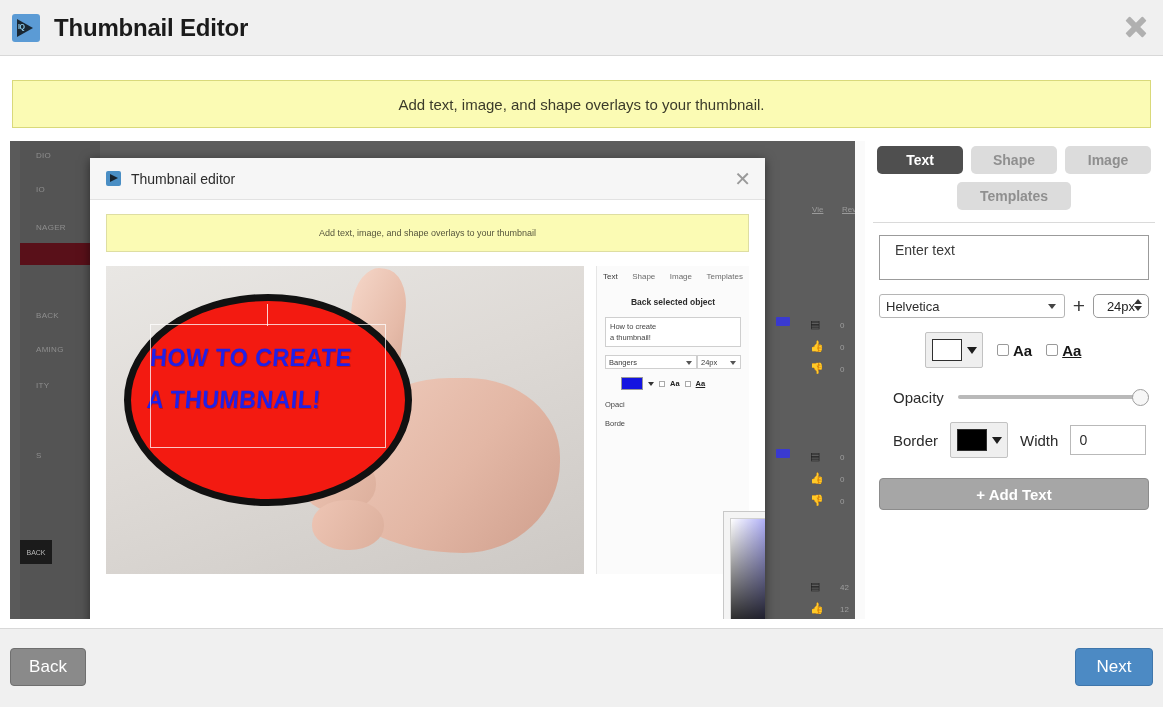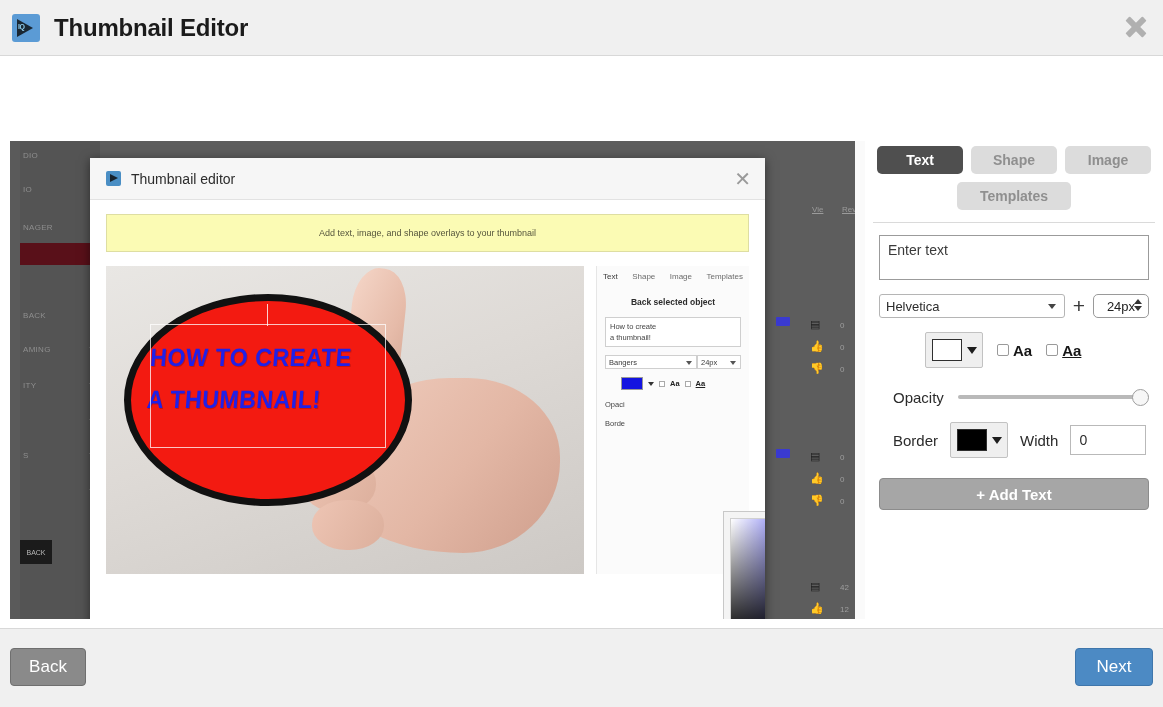--- a/index.html
+++ b/index.html
@@ -81,21 +81,21 @@
     overflow: hidden;
   }
   
   .bg-sidebar {
     position: absolute; left: 10px; top: 0;
     width: 80px; height: 478px;
     background: #545454;
     filter: blur(0.4px);
   }
   .bg-side-item {
-    position: absolute; left: 3px;
+    position: absolute; left: 16px;
     font-size: 8px; color: #8e8e8e; letter-spacing: .3px;
     white-space: nowrap;
   }
   .bg-side-item .chev {
     position: absolute; left: 66px; top: 2px;
     width: 0; height: 0;
     border-left: 4px solid transparent;
     border-right: 4px solid transparent;
     border-top: 4px solid #8a8a8a;
   }
@@ -345,21 +345,21 @@
   .tabs-row2 { display: flex; justify-content: center; margin-top: 8px; }
   .tab-wide { width: 114px; }
   .panel-sep {
     margin: 12px 0 0 0; height: 1px; background: #dadada;
   }
   .textarea {
     margin: 12px 6px 0 6px;
     height: 45px;
     border: 1px solid #9b9b9b; background: #fff;
     font-size: 14px; color: #3a3a3a;
-    padding: 6px 8px;
+    padding: 6px 15px;
     position: relative;
   }
   .fontrow {
     display: flex; align-items: center; margin: 14px 6px 0 6px; gap: 8px; justify-content: center;
   }
   .font-select {
     flex: 1; height: 24px;
     border: 1px solid #b5b5b5; border-radius: 3px;
     background: #fff; font-size: 13px; color: #2c2c2c;
     display: flex; align-items: center; padding: 0 6px;
@@ -487,20 +487,23 @@
 
   <div class="titlebar">
     <div class="app-logo">
       <div class="tri"></div>
       <div class="iq">IQ</div>
     </div>
     <div class="app-title">Thumbnail Editor</div>
     <div class="close-x"></div>
   </div>
 
+  <div class="banner">
+    <span>Add text, image, and shape overlays to your thumbnail.</span>
+  </div>
 
   <div class="preview">
 
     <div class="bg-sidebar">
       <div class="bg-side-item" style="top:10px">DIO</div>
       <div class="bg-side-item" style="top:44px">IO</div>
       <div class="bg-side-item" style="top:82px">NAGER</div>
       <div class="bg-side-item" style="top:170px">BACK</div>
       <div class="bg-side-item" style="top:204px"><span>AMING</span><span class="chev"></span></div>
       <div class="bg-side-item" style="top:240px"><span>ITY</span><span class="chev"></span></div>

